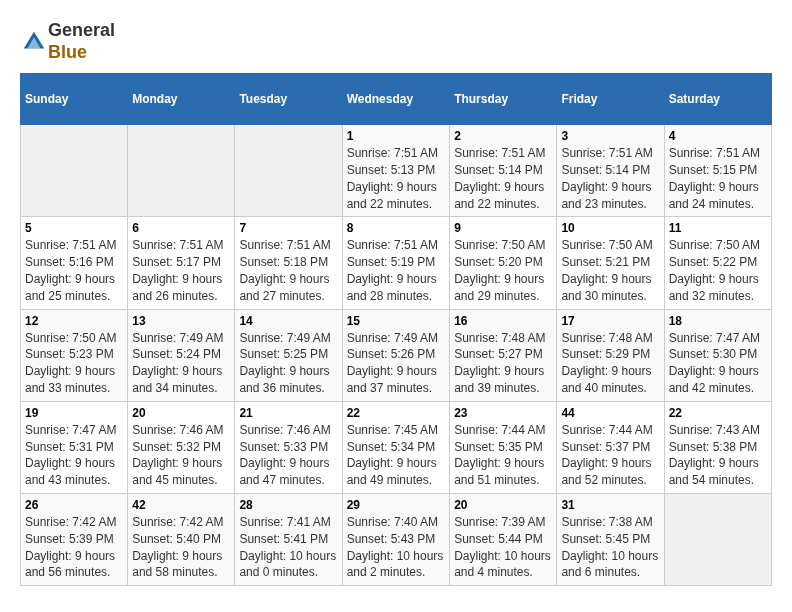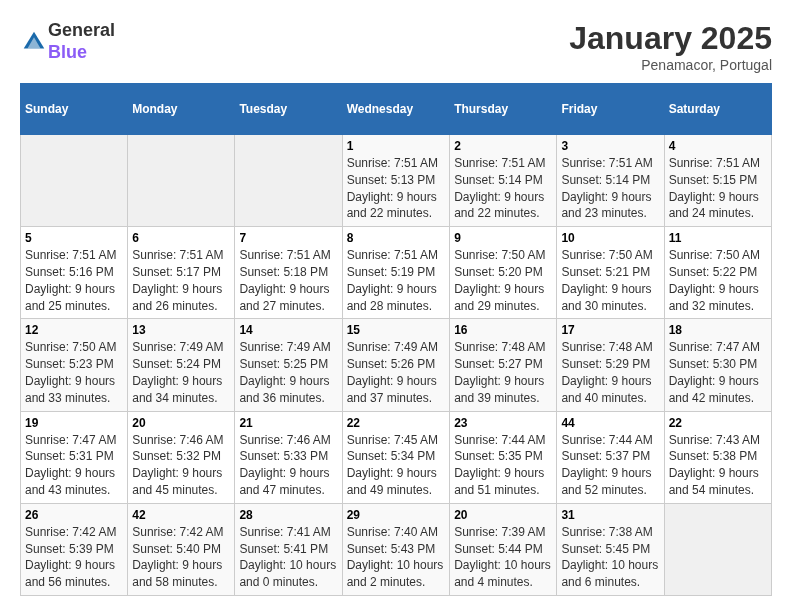--- a/index.html
+++ b/index.html
@@ -19,21 +19,21 @@
     .logo {
       display: flex;
       align-items: center;
     }
     .logo-text {
       font-size: 18px;
       font-weight: bold;
       line-height: 1.2;
     }
     .logo-general { color: #333; }
-    .logo-blue { color: #8b5cf6; }
+    .logo-blue { color: #a16207; }
     .logo-icon {
       width: 28px;
       height: 28px;
     }
     .title-block {
       text-align: right;
     }
     .month-title {
       font-size: 32px;
       font-weight: bold;
@@ -88,24 +88,20 @@
   <div class="logo">
     <svg class="logo-icon" viewBox="0 0 30 30">
       <polygon points="15,4 26,22 4,22" fill="#1a6aab"></polygon>
       <polygon points="15,10 22,22 8,22" fill="#fff" opacity="0.5"></polygon>
     </svg>
     <div class="logo-text">
       <span class="logo-general">General</span><br>
       <span class="logo-blue">Blue</span>
     </div>
   </div>
-  <div class="title-block">
-    <div class="month-title">January 2025</div>
-    <div class="location">Penamacor, Portugal</div>
-  </div>
 </div>
 
 <table>
   <thead>
     <tr>
     <th>Sunday</th>
         <th>Monday</th>
         <th>Tuesday</th>
         <th>Wednesday</th>
         <th>Thursday</th>

